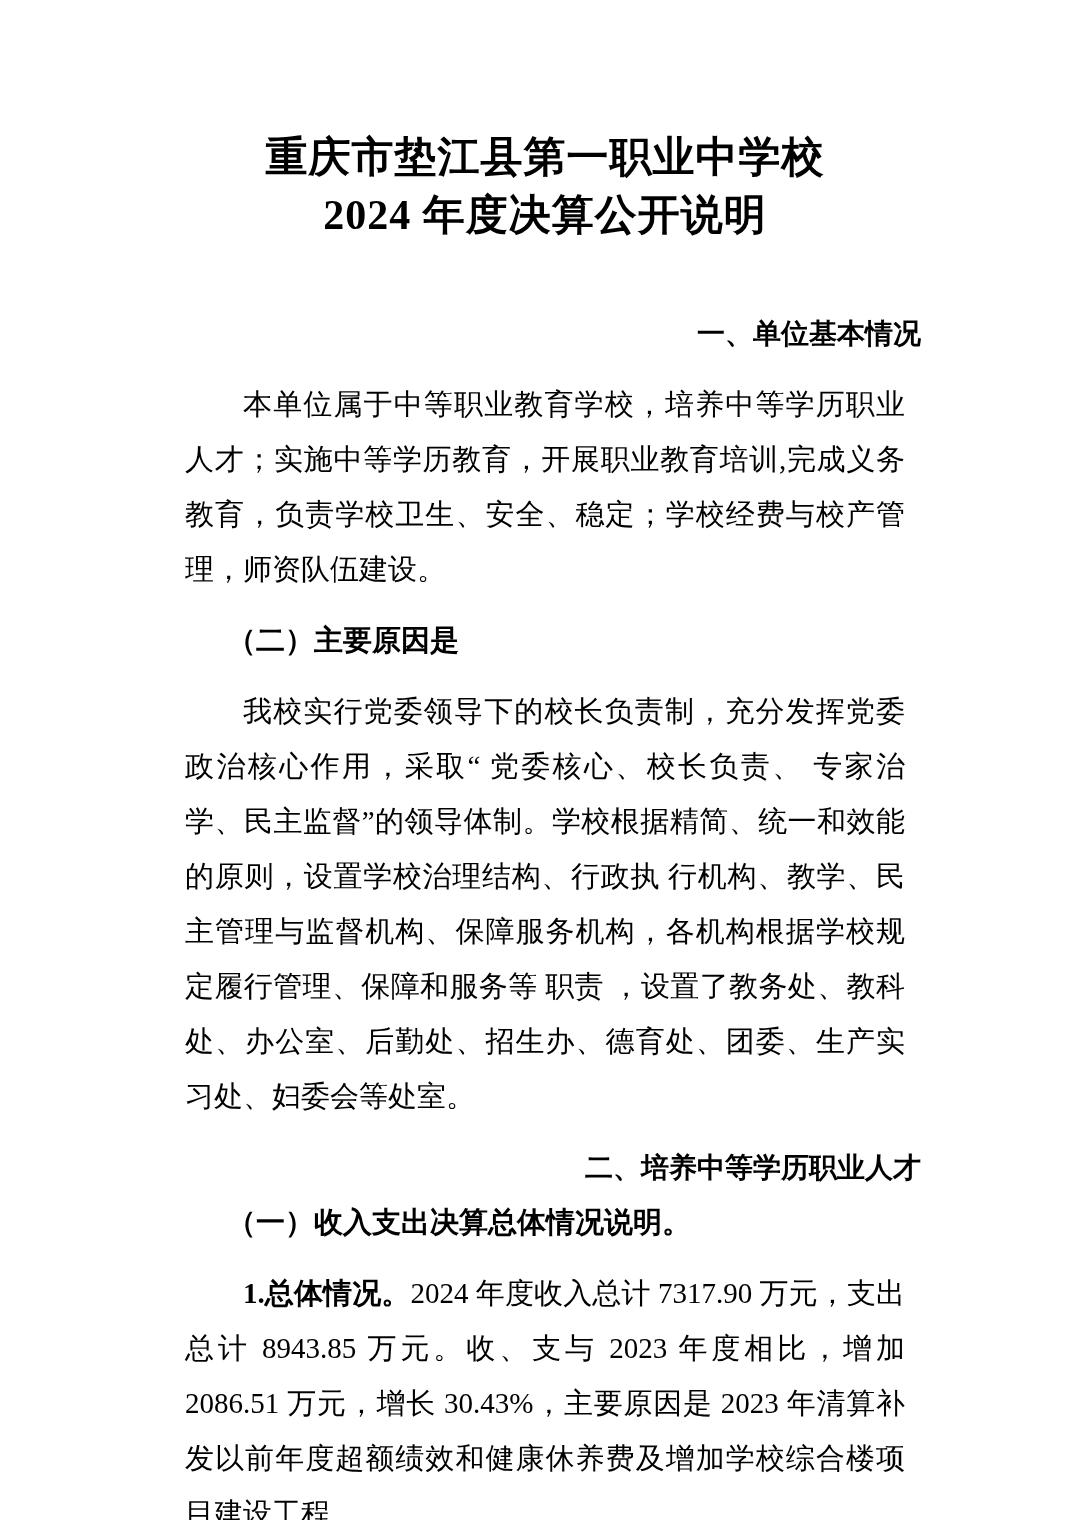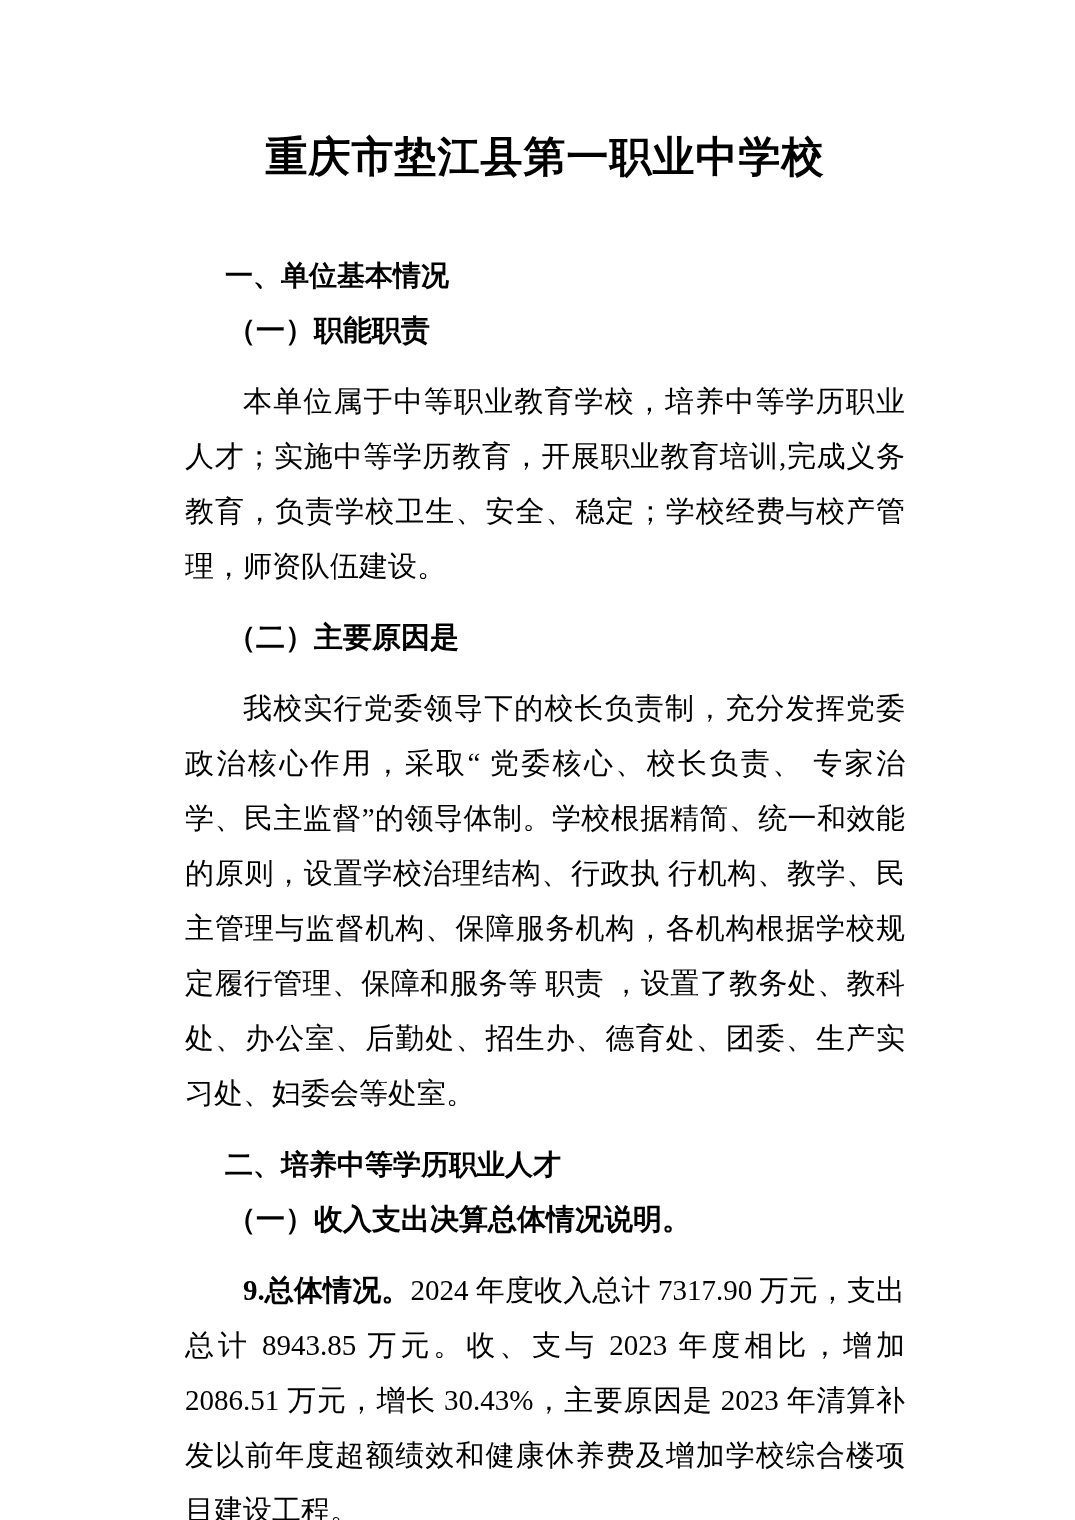--- a/index.html
+++ b/index.html
@@ -35,20 +35,21 @@
     margin-top: 62px;
     font-size: 29px;
     line-height: 55px;
   }
   .h1 {
     font-family: "Liberation Sans", sans-serif;
     font-weight: bold;
     font-size: 28px;
     text-indent: 2em;
     margin: 0;
+    text-align: right;
   }
   .h2 {
     font-family: "Liberation Serif", serif;
     font-weight: bold;
     font-size: 29px;
     text-indent: 2em;
     margin: 0;
   }
   .para {
     font-family: "Liberation Serif", serif;
@@ -63,35 +64,35 @@
   }
 </style>
 </head>
 <body>
 
 <div class="page">
   <div class="content">
 
     <div class="doc-title">
       <div>重庆市垫江县第一职业中学校</div>
+      <div>2024 年度决算公开说明</div>
     </div>
 
     <div class="flow">
 
       <p class="h1">一、单位基本情况</p>
 
-      <p class="h2">（一）职能职责</p>
 
       <p class="para">本单位属于中等职业教育学校，培养中等学历职业人才；实施中等学历教育，开展职业教育培训,完成义务教育，负责学校卫生、安全、稳定；学校经费与校产管理，师资队伍建设。</p>
 
       <p class="h2">（二）主要原因是</p>
 
       <p class="para">我校实行党委领导下的校长负责制，充分发挥党委政治核心作用，采取“ 党委核心、校长负责、 专家治学、民主监督”的领导体制。学校根据精简、统一和效能的原则，设置学校治理结构、行政执 行机构、教学、民主管理与监督机构、保障服务机构，各机构根据学校规定履行管理、保障和服务等 职责 ，设置了教务处、教科处、办公室、后勤处、招生办、德育处、团委、生产实习处、妇委会等处室。</p>
 
       <p class="h1">二、培养中等学历职业人才</p>
 
       <p class="h2">（一）收入支出决算总体情况说明。</p>
 
-      <p class="para"><span class="lead-bold">9.总体情况。</span><span>2024 年度收入总计 7317.90 万元，支出总计 8943.85 万元。收、支与 2023 年度相比，增加 2086.51 万元，增长 30.43%，主要原因是 2023 年清算补发以前年度超额绩效和健康休养费及增加学校综合楼项目建设工程。</span></p>
+      <p class="para"><span class="lead-bold">1.总体情况。</span><span>2024 年度收入总计 7317.90 万元，支出总计 8943.85 万元。收、支与 2023 年度相比，增加 2086.51 万元，增长 30.43%，主要原因是 2023 年清算补发以前年度超额绩效和健康休养费及增加学校综合楼项目建设工程。</span></p>
 
     </div>
   </div>
 </div>
 
 </body></html>

